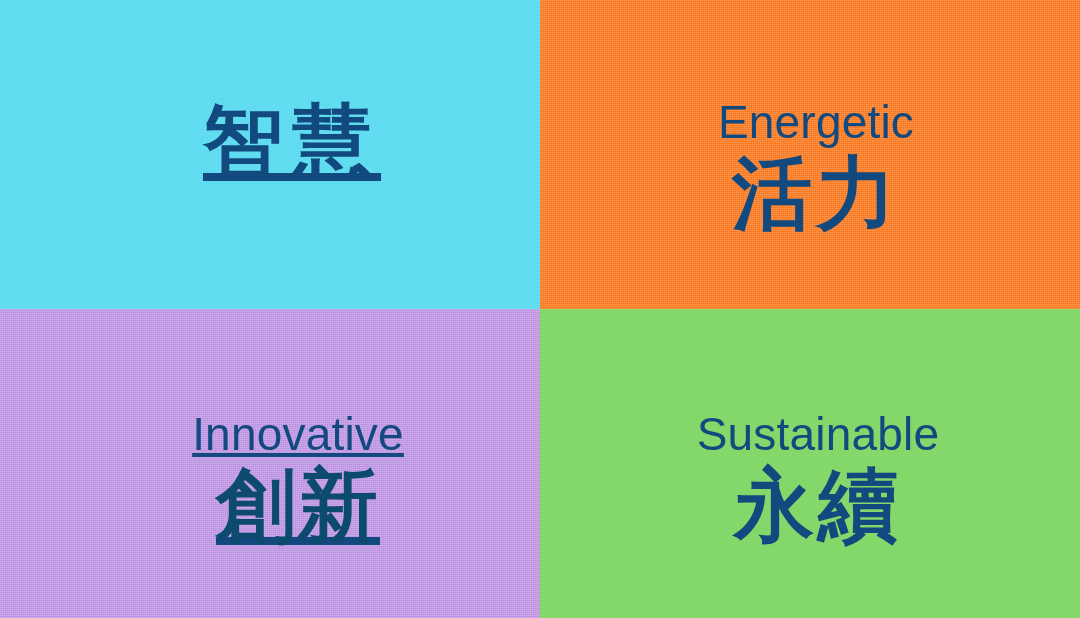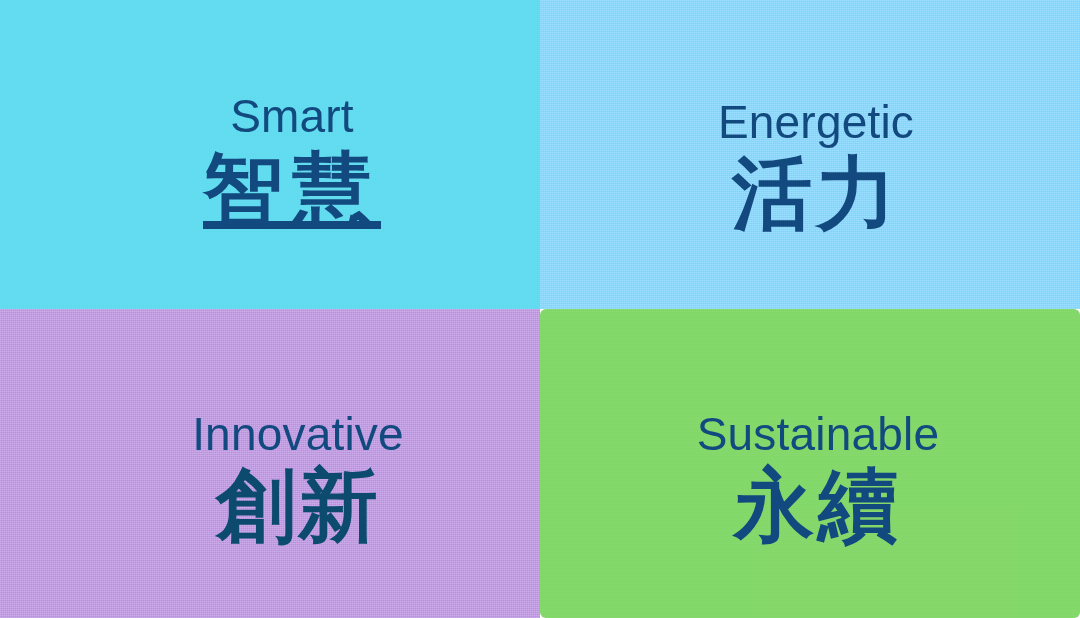--- a/index.html
+++ b/index.html
@@ -49,42 +49,42 @@
         rgba(255,255,255,0.40) 0px,
         rgba(255,255,255,0.40) 1px,
         rgba(0,0,0,0.0) 1px,
         rgba(0,0,0,0.0) 2px
       );
   }
 
   .panel-q1 { background-color: #5cdbef; }
   .panel-q2 { background-color: #f8e063; }
   .panel-q3 { background-color: #b98ee0; }
-  .panel-q4 { background-color: #80d766; border-radius: 6px; }
+  .panel-q4 { background-color: #80d766; }
 
   .panel-q1 .dither { opacity: 0.07; }
   .panel-q2 .dither { opacity: 0.30; }
   .panel-q3 .dither { opacity: 0.34; }
   .panel-q4 .dither { opacity: 0.07; }
 
   .value-block {
     position: absolute;
     left: 0;
     right: 0;
     text-align: center;
     z-index: 2;
     color: #12497e;
     line-height: 1;
     -webkit-font-smoothing: antialiased;
   }
 
   
   .panel-q1 .value-block { top: 92px; }
   .panel-q2 .value-block { top: 98px; }
-  .panel-q3 .value-block { top: 101px; }
+  .panel-q3 .value-block { top: 101px; text-decoration: underline; }
   .panel-q4 .value-block { top: 101px; }
 
   
   .panel-q1 .value-block { transform: translateX(22px); }
   .panel-q2 .value-block { transform: translateX(6px); }
   .panel-q3 .value-block { transform: translateX(28px); }
   .panel-q4 .value-block { transform: translateX(8px); }
 
   .value-en {
     display: block;
@@ -115,26 +115,25 @@
   .panel-q4 .value-zh { letter-spacing: 4px; }
 </style>
 </head>
 <body>
 
 <div id="stage" style="width: 1080px; height: 618px; grid-template-columns: 540px 540px; grid-template-rows: 309px 309px;">
 
   <section class="panel panel-q1" style="background-color: rgb(92, 219, 239);">
     <div class="dither"></div>
     <div class="value-block">
-      <span class="value-en" style="color: rgb(18, 73, 126);">Smart</span>
       <span class="value-zh" style="color: rgb(18, 73, 126); text-decoration: underline;">智慧</span>
     </div>
   </section>
 
-  <section class="panel panel-q2" style="background-color: #7dd3fc;">
+  <section class="panel panel-q2" style="background-color: #f97316;">
     <div class="dither"></div>
     <div class="value-block">
       <span class="value-en" style="color: rgb(18, 73, 126);">Energetic</span>
       <span class="value-zh" style="color: rgb(18, 73, 126);">活力</span>
     </div>
   </section>
 
   <section class="panel panel-q3" style="background-color: rgb(185, 142, 224);">
     <div class="dither"></div>
     <div class="value-block">

